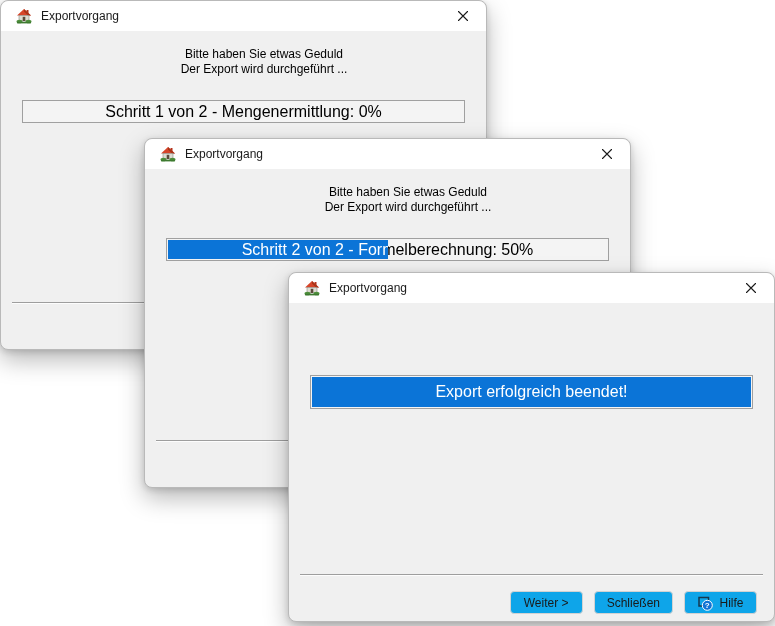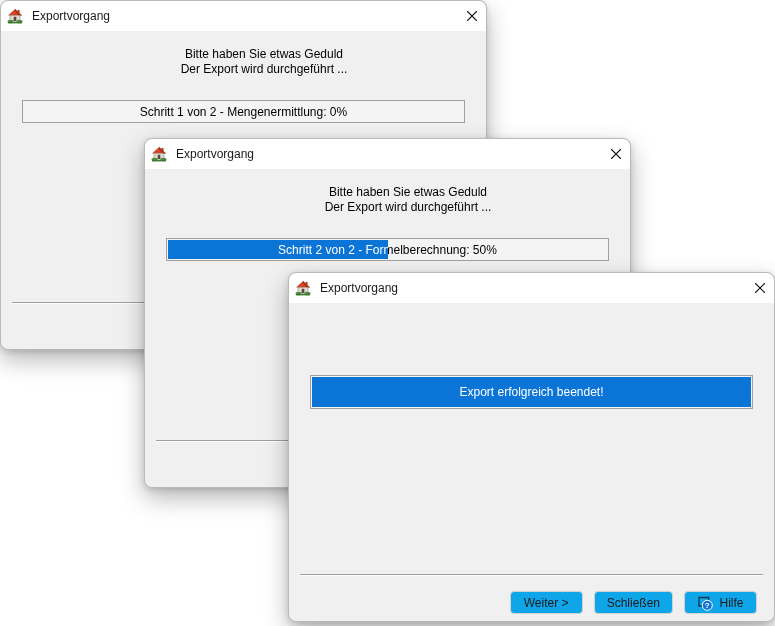--- a/index.html
+++ b/index.html
@@ -24,21 +24,21 @@
   }
   .d1 { left: 0px;   top: 0px;   z-index: 1; }
   .d2 { left: 144px; top: 138px; z-index: 2; }
   .d3 { left: 288px; top: 272px; z-index: 3; }
 
   .titlebar {
     height: 30px;
     background: #ffffff;
     display: flex;
     align-items: center;
-    padding: 0 6px;
+    padding: 0 15px;
     border-radius: 8px 8px 0 0;
   }
   .app-icon { width: 16px; height: 16px; margin-right: 9px; display: inline-flex; }
   .title { font-size: 12px; color: #1a1a1a; }
   .close {
     margin-left: auto;
     width: 16px; height: 16px;
     display: inline-flex; align-items: center; justify-content: center;
     cursor: default;
   }
@@ -59,21 +59,21 @@
     width: 443px; height: 23px;
     border: 1px solid #a0a0a0;
     background: #f4f4f4;
   }
   .d3 .pbar { top: 102px; height: 34px; }
   .pbar-inner { position: absolute; left: 1px; top: 1px; right: 1px; bottom: 1px; overflow: hidden; }
   .pbar-text {
     position: absolute; left: 0; top: 0;
     width: 439px; height: 100%;
     display: flex; align-items: center; justify-content: center;
-    font-size: 12px; white-space: nowrap;
+    font-size: 16px; white-space: nowrap;
   }
   .pbar-text.dark  { color: #000; }
   .pbar-text.light { color: #fff; }
   .pbar-fill {
     position: absolute; left: 0; top: 0;
     height: 100%; width: 0;
     background: #0b74d7;
     overflow: hidden;
   }
   .pbar-fill .pbar-text { height: 100%; }

